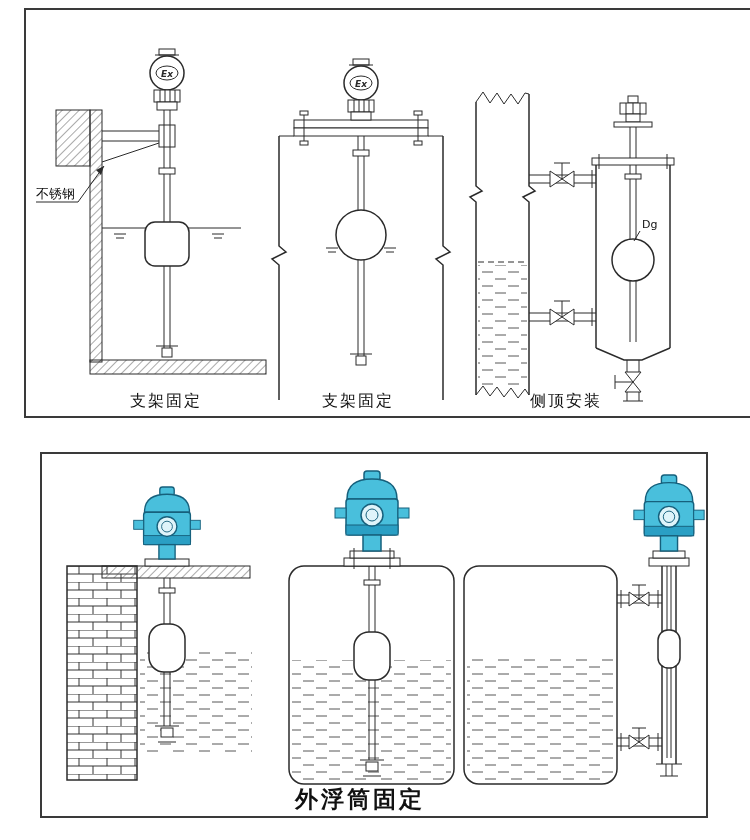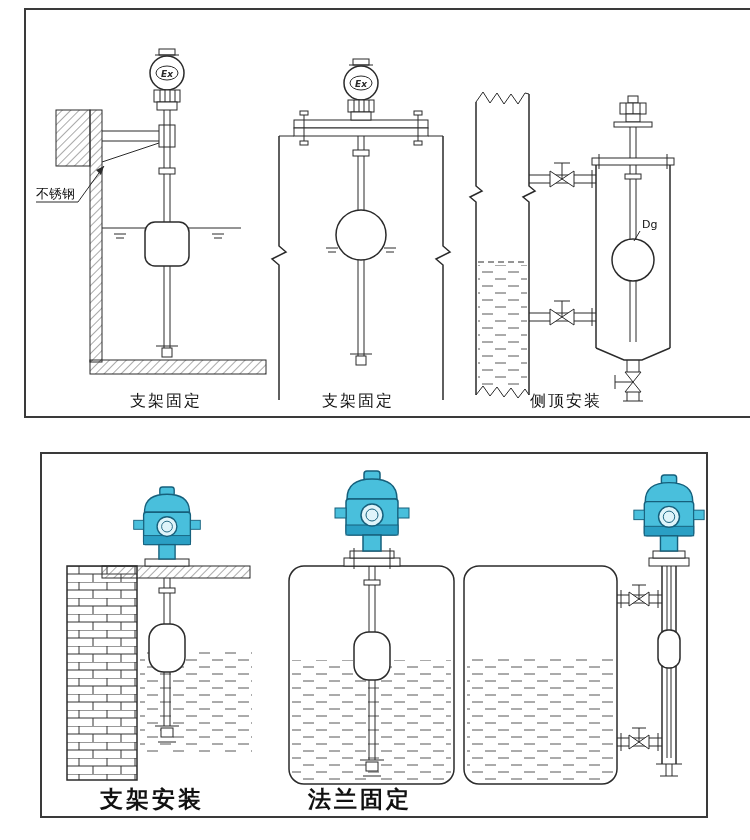--- a/index.html
+++ b/index.html
@@ -258,17 +258,16 @@
         <polygon points="607,281 607,295 597,288" fill="#fff"></polygon>
         <line x1="597" y1="288" x2="597" y2="274"></line>
           <line x1="590" y1="274" x2="604" y2="274"></line>
 
         <rect x="607" y="104" width="40" height="8" fill="#fff"></rect>
         <rect x="611" y="97" width="32" height="7" fill="#fff"></rect>
         <use href="#xmtr" transform="translate(627,97) scale(0.95)"></use>
       </g>
     </svg>
 
-    <div class="diagram-label bottom-label" style="left:110px">支架安装</div>
-    <div class="diagram-label bottom-label" style="left:318px">法兰固定</div>
+    <div class="diagram-label bottom-label" style="left:318px">外浮筒固定</div>
   </section>
 
 </div>
 
 </body></html>

